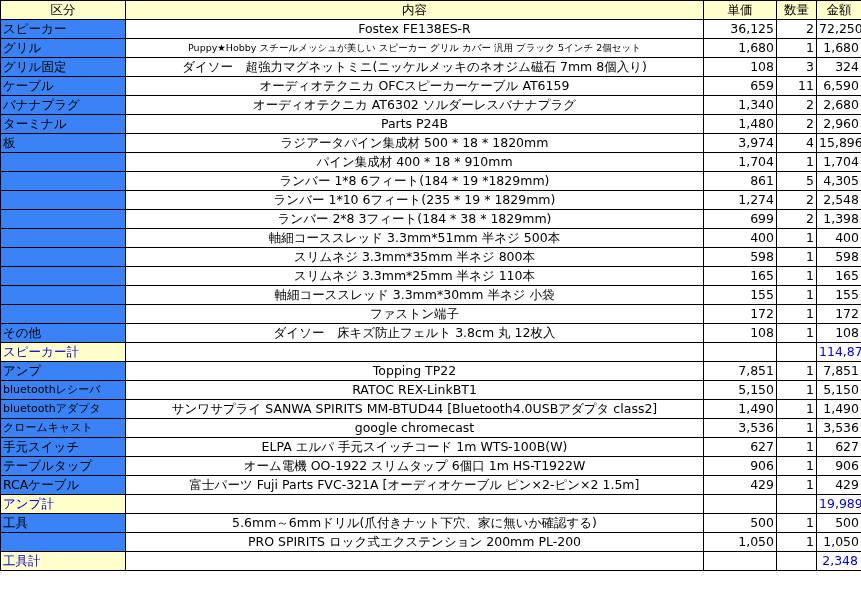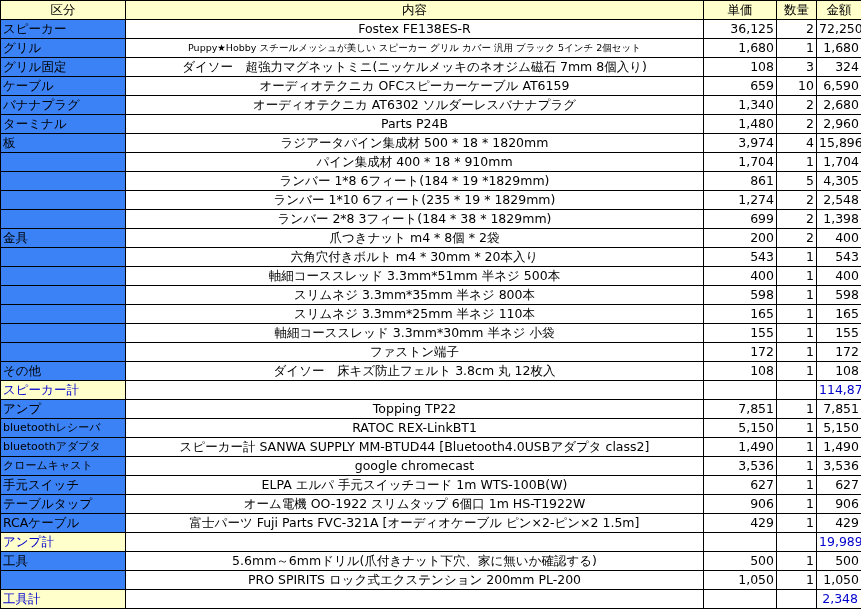--- a/index.html
+++ b/index.html
@@ -125,21 +125,21 @@
           <td class="kubun">グリル固定</td>
           <td class="naiyo">ダイソー　超強力マグネットミニ(ニッケルメッキのネオジム磁石 7mm 8個入り)</td>
           <td class="num">108</td>
           <td class="num">3</td>
           <td class="num">324</td>
         </tr>
         <tr>
           <td class="kubun">ケーブル</td>
           <td class="naiyo">オーディオテクニカ OFCスピーカーケーブル AT6159</td>
           <td class="num">659</td>
-          <td class="num">10</td>
+          <td class="num">11</td>
           <td class="num">6,590</td>
         </tr>
         <tr>
           <td class="kubun">バナナプラグ</td>
           <td class="naiyo">オーディオテクニカ AT6302 ソルダーレスバナナプラグ</td>
           <td class="num">1,340</td>
           <td class="num">2</td>
           <td class="num">2,680</td>
         </tr>
         <tr>
@@ -178,34 +178,20 @@
           <td class="num">2,548</td>
         </tr>
         <tr>
           <td class="kubun"></td>
           <td class="naiyo">ランバー 2*8 3フィート(184 * 38 * 1829mm)</td>
           <td class="num">699</td>
           <td class="num">2</td>
           <td class="num">1,398</td>
         </tr>
         <tr>
-          <td class="kubun">金具</td>
-          <td class="naiyo">爪つきナット m4 * 8個 * 2袋</td>
-          <td class="num">200</td>
-          <td class="num">2</td>
-          <td class="num">400</td>
-        </tr>
-        <tr>
-          <td class="kubun"></td>
-          <td class="naiyo">六角穴付きボルト m4 * 30mm * 20本入り</td>
-          <td class="num">543</td>
-          <td class="num">1</td>
-          <td class="num">543</td>
-        </tr>
-        <tr>
           <td class="kubun"></td>
           <td class="naiyo">軸細コーススレッド 3.3mm*51mm 半ネジ 500本</td>
           <td class="num">400</td>
           <td class="num">1</td>
           <td class="num">400</td>
         </tr>
         <tr>
           <td class="kubun"></td>
           <td class="naiyo">スリムネジ 3.3mm*35mm 半ネジ 800本</td>
           <td class="num">598</td>
@@ -256,21 +242,21 @@
         </tr>
         <tr>
           <td class="kubun small">bluetoothレシーバ</td>
           <td class="naiyo">RATOC REX-LinkBT1</td>
           <td class="num">5,150</td>
           <td class="num">1</td>
           <td class="num">5,150</td>
         </tr>
         <tr>
           <td class="kubun small">bluetoothアダプタ</td>
-          <td class="naiyo">スピーカー計 SANWA SUPPLY MM-BTUD44 [Bluetooth4.0USBアダプタ class2]</td>
+          <td class="naiyo">サンワサプライ SANWA SPIRITS MM-BTUD44 [Bluetooth4.0USBアダプタ class2]</td>
           <td class="num">1,490</td>
           <td class="num">1</td>
           <td class="num">1,490</td>
         </tr>
         <tr>
           <td class="kubun small">クロームキャスト</td>
           <td class="naiyo">google chromecast</td>
           <td class="num">3,536</td>
           <td class="num">1</td>
           <td class="num">3,536</td>

